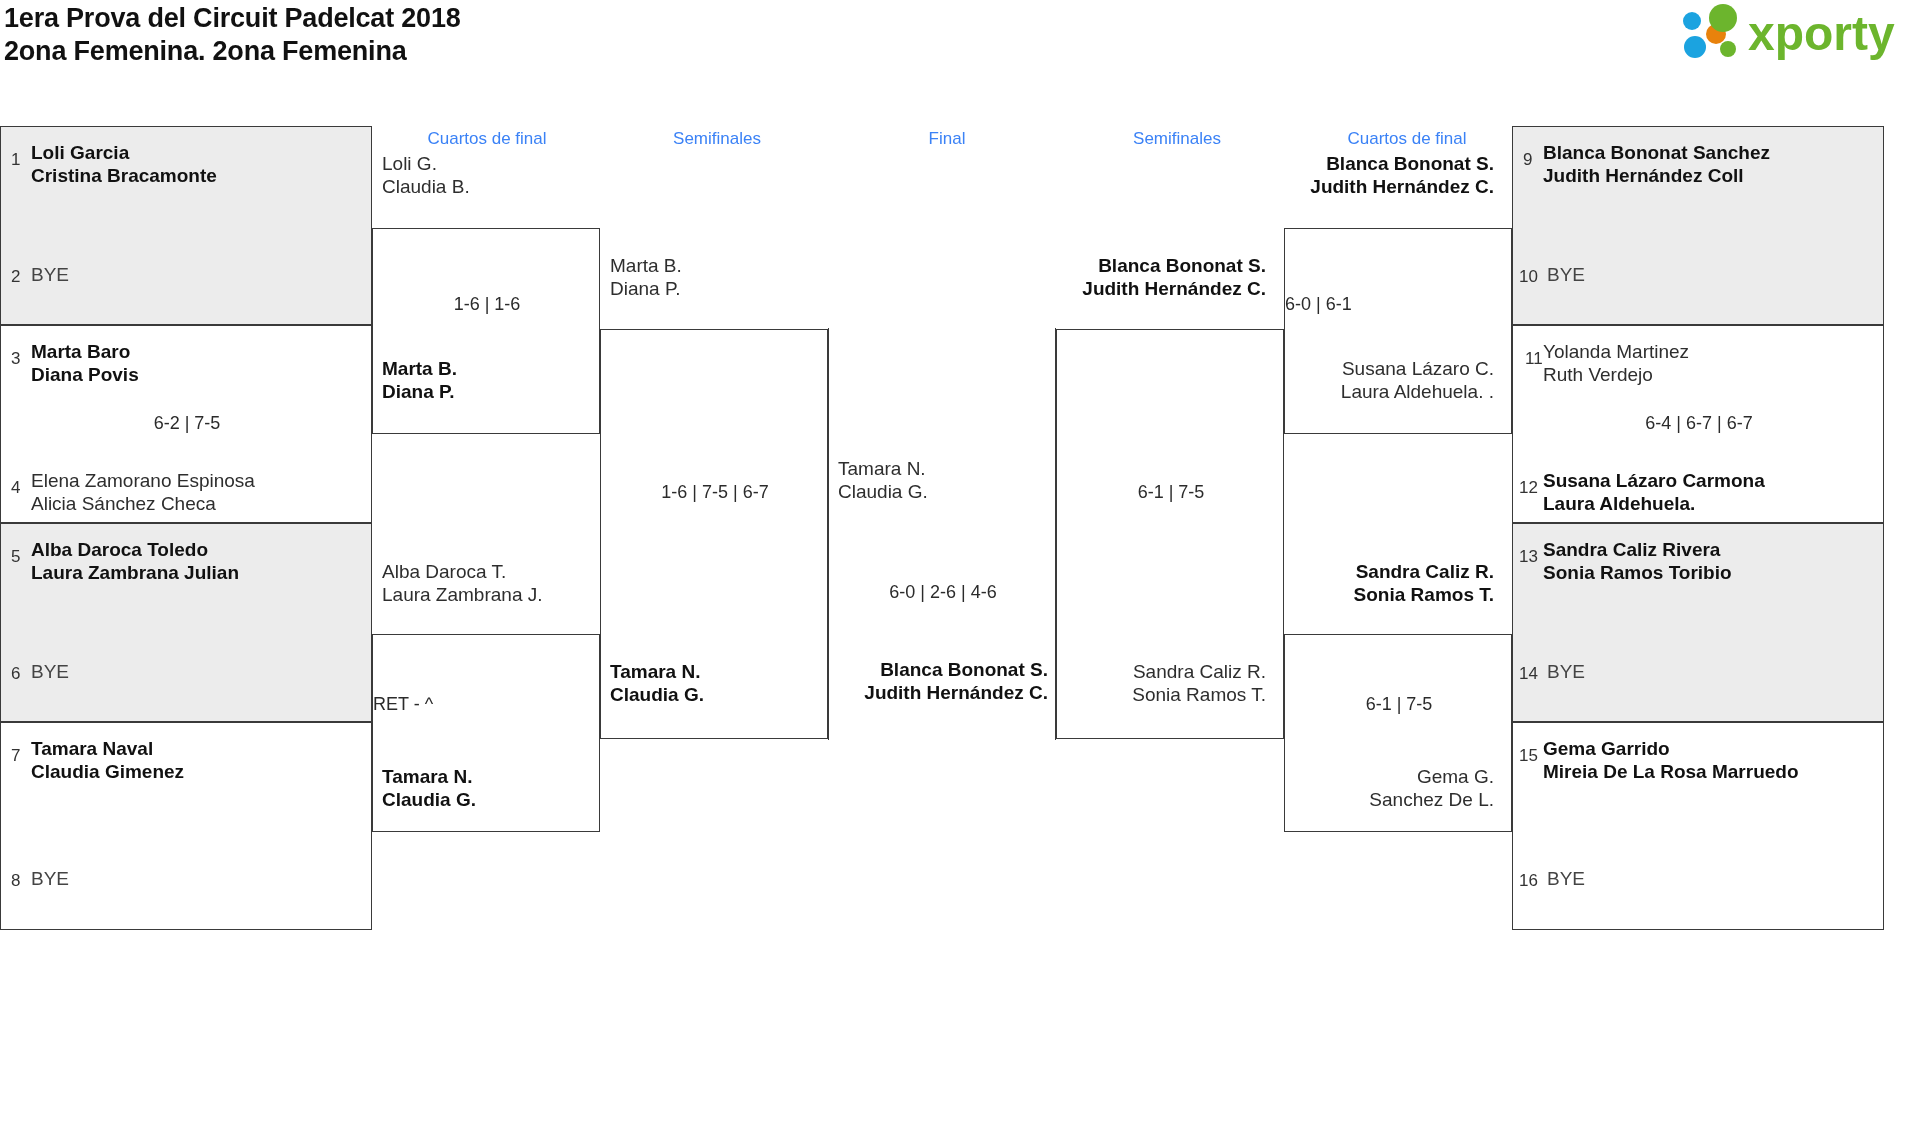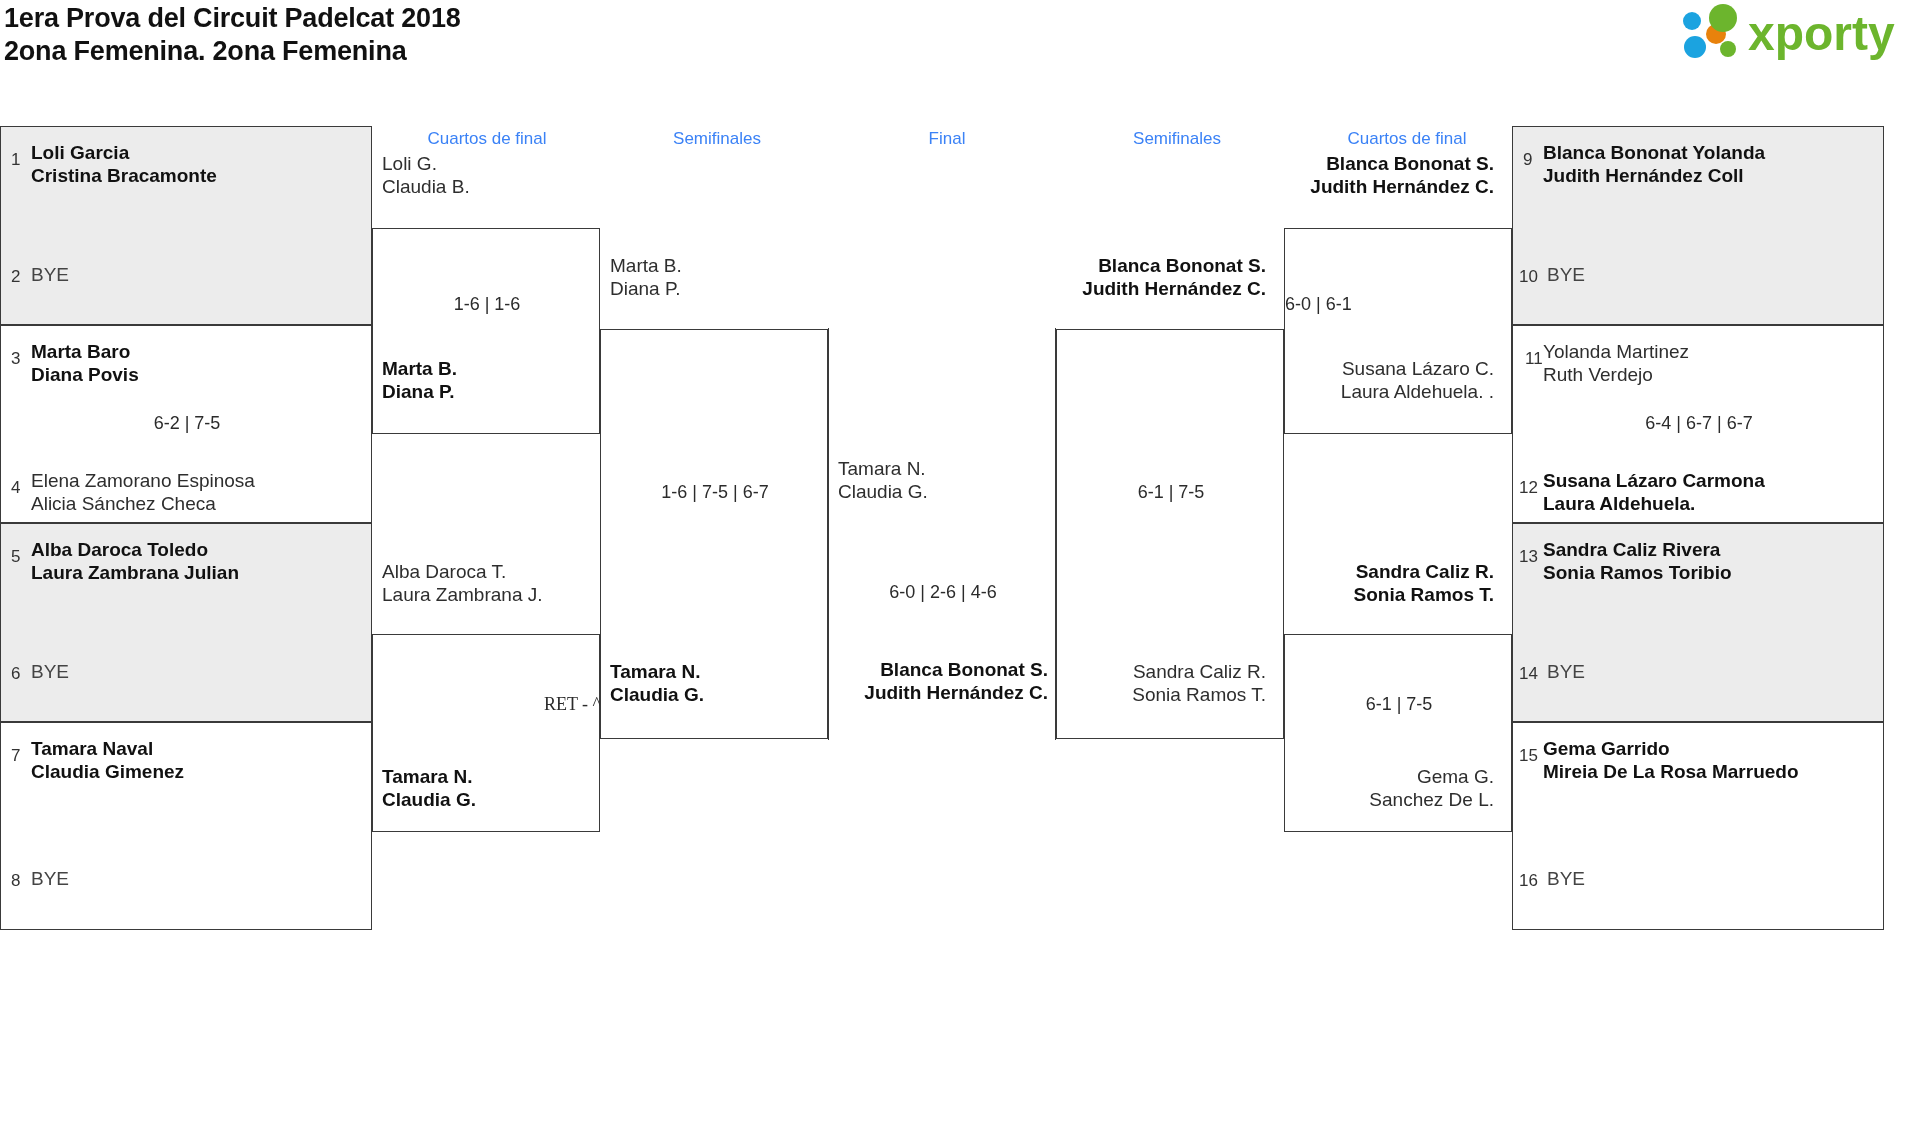--- a/index.html
+++ b/index.html
@@ -142,21 +142,21 @@
   <div class="player-lbl win two-line" style="left:382px;top:357px;">
     <span>Marta B.</span>
     <span>Diana P.</span>
   </div>
 
   <div class="player-lbl lose two-line" style="left:382px;top:560px;">
     <span>Alba Daroca T.</span>
     <span>Laura Zambrana J.</span>
   </div>
   <div class="matchbox" style="left:372px;top:634px;width:228px;height:198px;">
-    <div class="score" style="left:0px;top:59px;width:228px;text-align:right;font-family:Liberation Serif, serif;">RET - ^</div>
+    <div class="score" style="left:0px;top:59px;width:228px;text-align:left;">RET - ^</div>
   </div>
   <div class="player-lbl win two-line" style="left:382px;top:765px;">
     <span>Tamara N.</span>
     <span>Claudia G.</span>
   </div>
 
   <div class="player-lbl lose two-line" style="left:610px;top:254px;">
     <span>Marta B.</span>
     <span>Diana P.</span>
   </div>
@@ -212,21 +212,21 @@
     <div class="score" style="left:0px;top:59px;width:228px;text-align:center;">6-1 | 7-5</div>
   </div>
   <div class="player-lbl lose two-line right" style="left:1274px;top:765px;width:220px;">
     <span>Gema G.</span>
     <span>Sanchez De L.</span>
   </div>
 
   <div class="seedbox shaded" style="left:1512px;top:126px;width:372px;height:199px;">
     <div class="seed-num" style="left:10px;top:23px;">9</div>
     <div class="names win two-line" style="left:30px;top:14px;">
-      <span>Blanca Bononat Yolanda</span>
+      <span>Blanca Bononat Sanchez</span>
       <span>Judith Hernández Coll</span>
     </div>
     <div class="seed-num" style="left:6px;top:140px;">10</div>
     <div class="bye-label" style="left:34px;top:137px;">BYE</div>
   </div>
 
   <div class="seedbox" style="left:1512px;top:325px;width:372px;height:198px;">
     <div class="seed-num" style="left:12px;top:23px;">11</div>
     <div class="names lose two-line" style="left:30px;top:14px;">
       <span>Yolanda Martinez</span>

